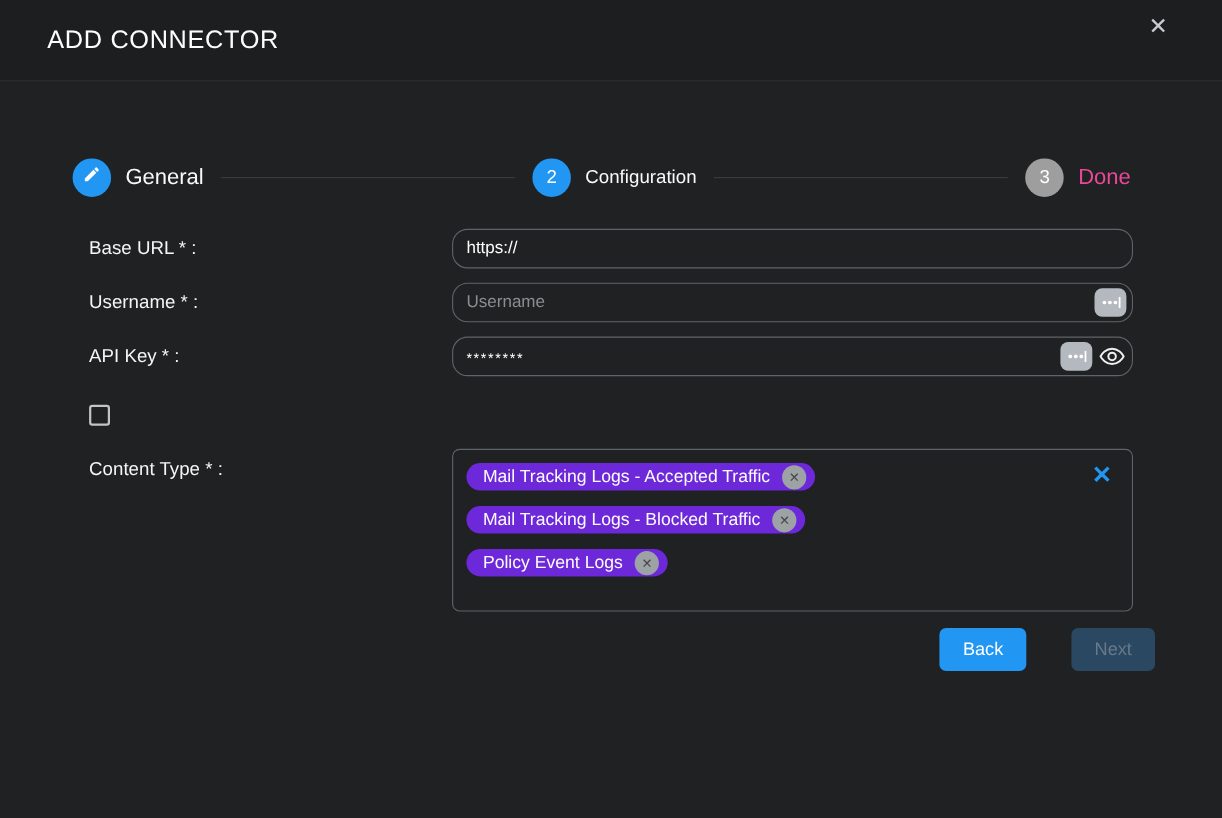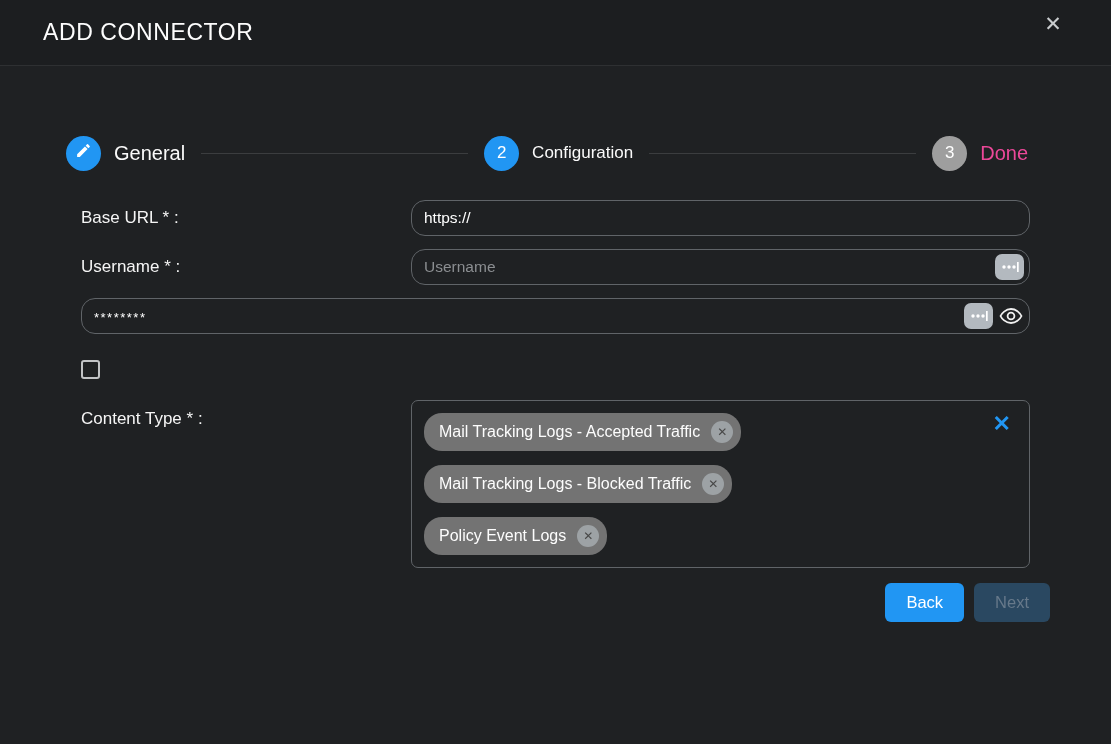--- a/index.html
+++ b/index.html
@@ -6,21 +6,21 @@
   html,body { width:1111px; height:744px; }
   body {
     background:#1f2123;
     font-family:"Liberation Sans","DejaVu Sans",sans-serif;
     color:#f2f2f2;
     overflow:hidden;
     position:relative;
   }
   
   .dialog-header {
-    height:66px;
+    height:74px;
     background:#1c1e20;
     border-bottom:1px solid #2e3032;
     display:flex;
     align-items:center;
     padding-left:43px;
     position:relative;
   }
   .dialog-title {
     font-size:23px;
     letter-spacing:.6px;
@@ -130,22 +130,22 @@
     position:relative;
     min-height:148px;
     border:1px solid #606468;
     border-radius:7px;
     padding:12px 12px;
   }
   .chip-list { display:flex; flex-direction:column; gap:14px; }
   .chip {
     display:flex; align-items:center; gap:11px;
     width:fit-content;
-    height:38px;
-    background:#737373;
+    height:25px;
+    background:#6d28d9;
     border-radius:18px;
     padding:0 8px 0 15px;
     font-size:16px;
     color:#fdfdfd;
     white-space:nowrap;
   }
   .chip-remove {
     width:22px;height:22px;
     border-radius:50%;
     background:#9da2a5;
@@ -174,20 +174,21 @@
     margin:15px 61px 0 0;
   }
   .btn {
     height:39px;
     border:none;
     border-radius:6px;
     font-size:16.5px;
     font-family:"Liberation Sans","DejaVu Sans",sans-serif;
     cursor:pointer;
     padding:0 21px;
+    margin-left:31px;
   }
   .btn-back { background:#2196f3; color:#fff; }
   .btn-next { background:#2a4861; color:#67798a; cursor:default; }
 </style>
 </head>
 <body>
 
 <div class="dialog-header">
   <div class="dialog-title">ADD CONNECTOR</div>
   <button class="close-btn">✕</button>
@@ -234,20 +235,21 @@
             <circle cx="3" cy="6" r="1.7" fill="#fff"></circle>
             <circle cx="8" cy="6" r="1.7" fill="#fff"></circle>
             <circle cx="13" cy="6" r="1.7" fill="#fff"></circle>
             <rect x="16" y="1" width="1.7" height="10" fill="#fff"></rect>
           </svg>
       </button>
     </div>
   </div>
 
   <div class="form-row">
+    <div class="row-label">API Key * :</div>
     <div class="field-wrap">
       <input class="text-input password" type="text" value="********" style="">
       <button class="ellipsis-btn r2">
         <svg width="18" height="12" viewBox="0 0 18 12">
             <circle cx="3" cy="6" r="1.7" fill="#fff"></circle>
             <circle cx="8" cy="6" r="1.7" fill="#fff"></circle>
             <circle cx="13" cy="6" r="1.7" fill="#fff"></circle>
             <rect x="16" y="1" width="1.7" height="10" fill="#fff"></rect>
           </svg>
       </button>

